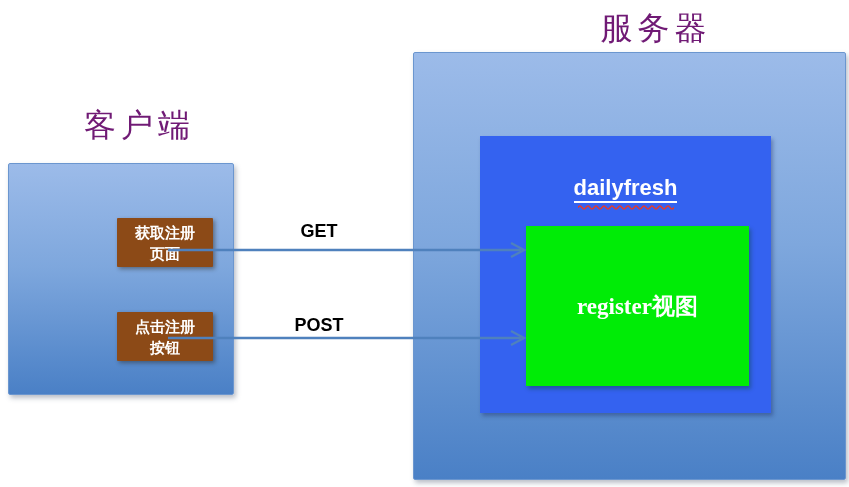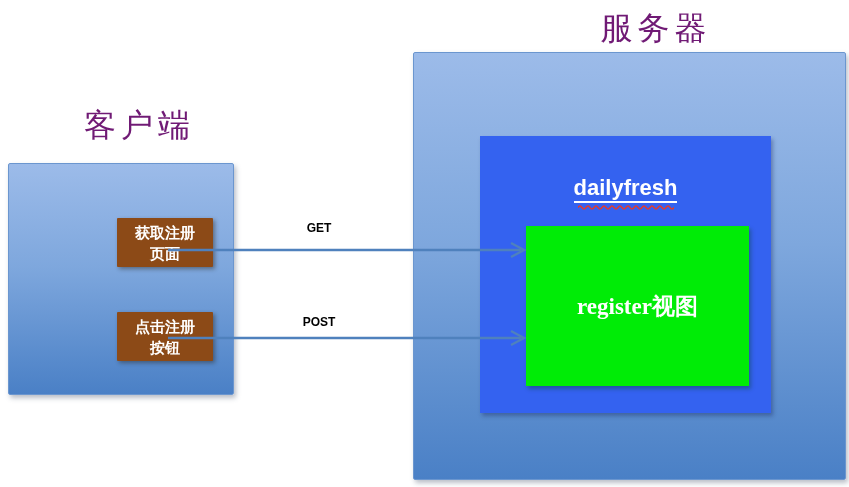--- a/index.html
+++ b/index.html
@@ -104,21 +104,21 @@
     font-size: 23px;
     font-family: Liberation Serif, serif;
   }
 
   .arrow-label {
     position: absolute;
     width: 90px;
     text-align: center;
     color: #000000;
     font-weight: bold;
-    font-size: 12px;
+    font-size: 18px;
   }
   .get-label  { left: 274px; top: 221px; }
   .post-label { left: 274px; top: 308px; margin-top: 7px; }
 
   .flow-svg {
     position: absolute;
     left: 0;
     top: 0;
     pointer-events: none;
   }

